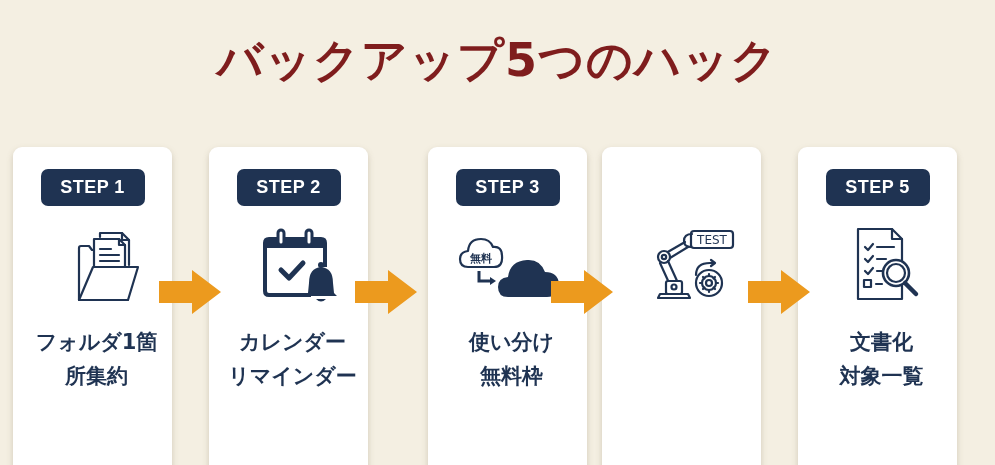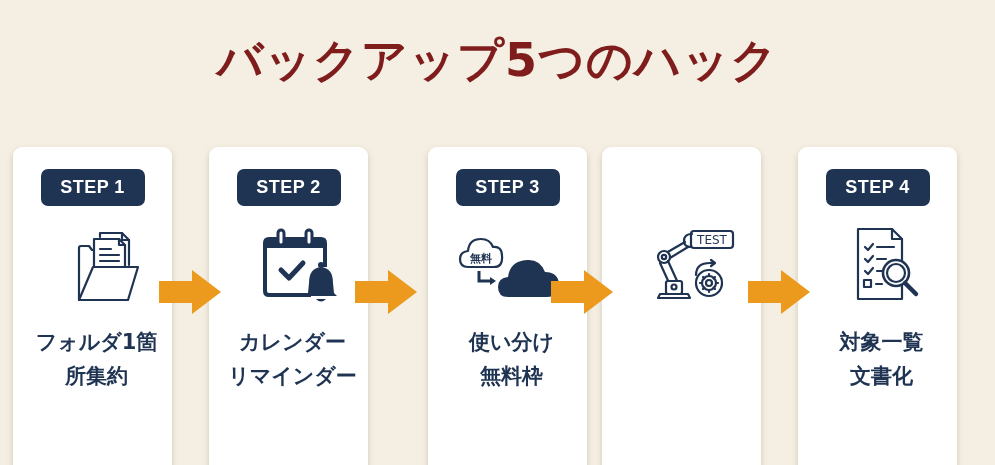--- a/index.html
+++ b/index.html
@@ -221,21 +221,21 @@
   </div>
 </div>
 
 <div class="arrow" style="left:748px;">
   <svg viewBox="0 0 62 44">
       <path d="M0 11 L33 11 L33 0 L62 22 L33 44 L33 33 L0 33 Z" fill="#ec9a1e"></path>
     </svg>
 </div>
 
 <div class="card" style="left:798px;">
-  <div class="badge">STEP 4</div>
+  <div class="badge">STEP 5</div>
   <div class="icon">
     <svg viewBox="0 0 120 82" fill="none" stroke="#1f3352" stroke-width="2.2" stroke-linejoin="round" stroke-linecap="round">
 
       <path d="M40 6 L74 6 L84 16 L84 76 L40 76 Z" fill="#ffffff"></path>
       <path d="M74 6 L74 16 L84 16"></path>
 
       <path d="M47 24 L50 27 L55 21"></path>
       <line x1="59" y1="24" x2="76" y2="24"></line>
       <path d="M47 36 L50 39 L55 33"></path>
       <line x1="59" y1="36" x2="68" y2="36"></line>
@@ -243,16 +243,16 @@
       <line x1="59" y1="48" x2="64" y2="48"></line>
       <rect x="46" y="57" width="7" height="7"></rect>
       <line x1="58" y1="61" x2="64" y2="61"></line>
 
       <circle cx="78" cy="50" r="13" fill="#ffffff" stroke-width="2.6"></circle>
       <circle cx="78" cy="50" r="9"></circle>
       <path d="M87 60 L98 71" stroke-width="4.5"></path>
     </svg>
   </div>
   <div class="label">
+    <span>文書化</span>
     <span>対象一覧</span>
-    <span>文書化</span>
   </div>
 </div>
 
 </body></html>

